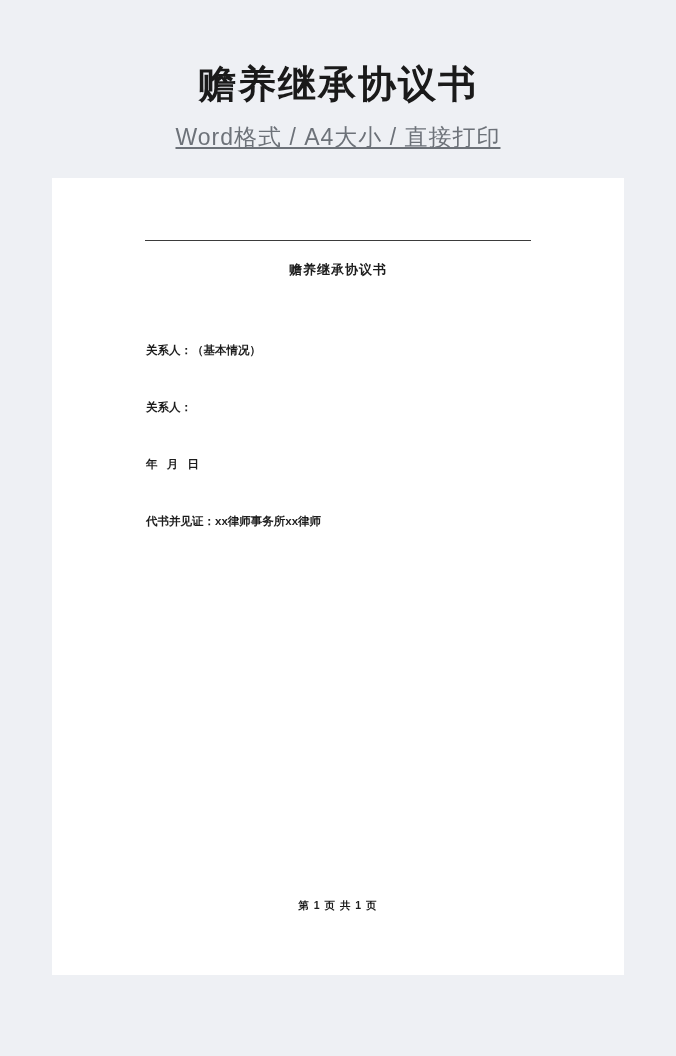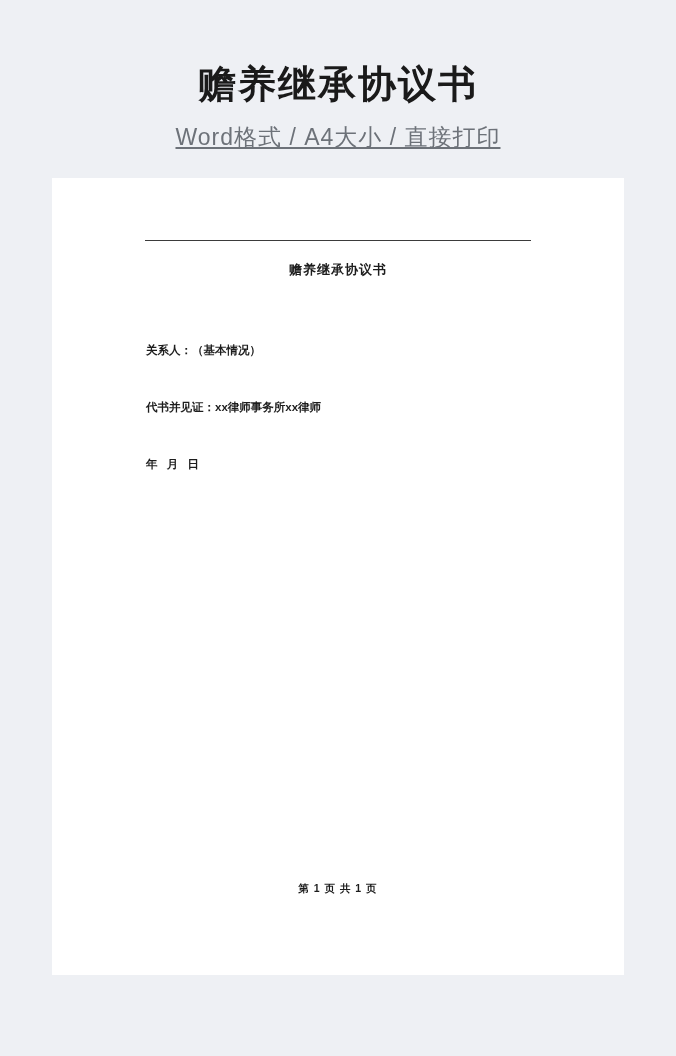--- a/index.html
+++ b/index.html
@@ -77,21 +77,21 @@
   .doc-p.para-main {
     margin-bottom: 28px;
   }
   .doc-p.spaced {
     letter-spacing: 3px;
   }
   .doc-footer {
     position: absolute;
     left: 0;
     right: 0;
-    bottom: 79px;
+    bottom: 62px;
     text-align: center;
     font-size: 10.5px;
     color: #1d1d1d;
     font-weight: bold;
     letter-spacing: 1px;
   }
 </style>
 </head>
 <body>
 
@@ -101,20 +101,21 @@
     <div class="header-title">赡养继承协议书</div>
     <div class="header-subtitle">Word格式 / A4大小 / 直接打印</div>
   </div>
 
   <div class="doc-sheet">
     <div class="doc-rule"></div>
     <div class="doc-title">赡养继承协议书</div>
 
     <div class="doc-body">
       <p class="doc-p">关系人：（基本情况）</p>
+      <p class="doc-p">关系人：</p>
+      <p class="doc-p spaced">年  月  日</p>
       <p class="doc-p">代书并见证：xx律师事务所xx律师</p>
-      <p class="doc-p spaced">年  月  日</p>
     </div>
 
     <div class="doc-footer">第 1 页 共 1 页</div>
   </div>
 
 </div>
 
 </body></html>

